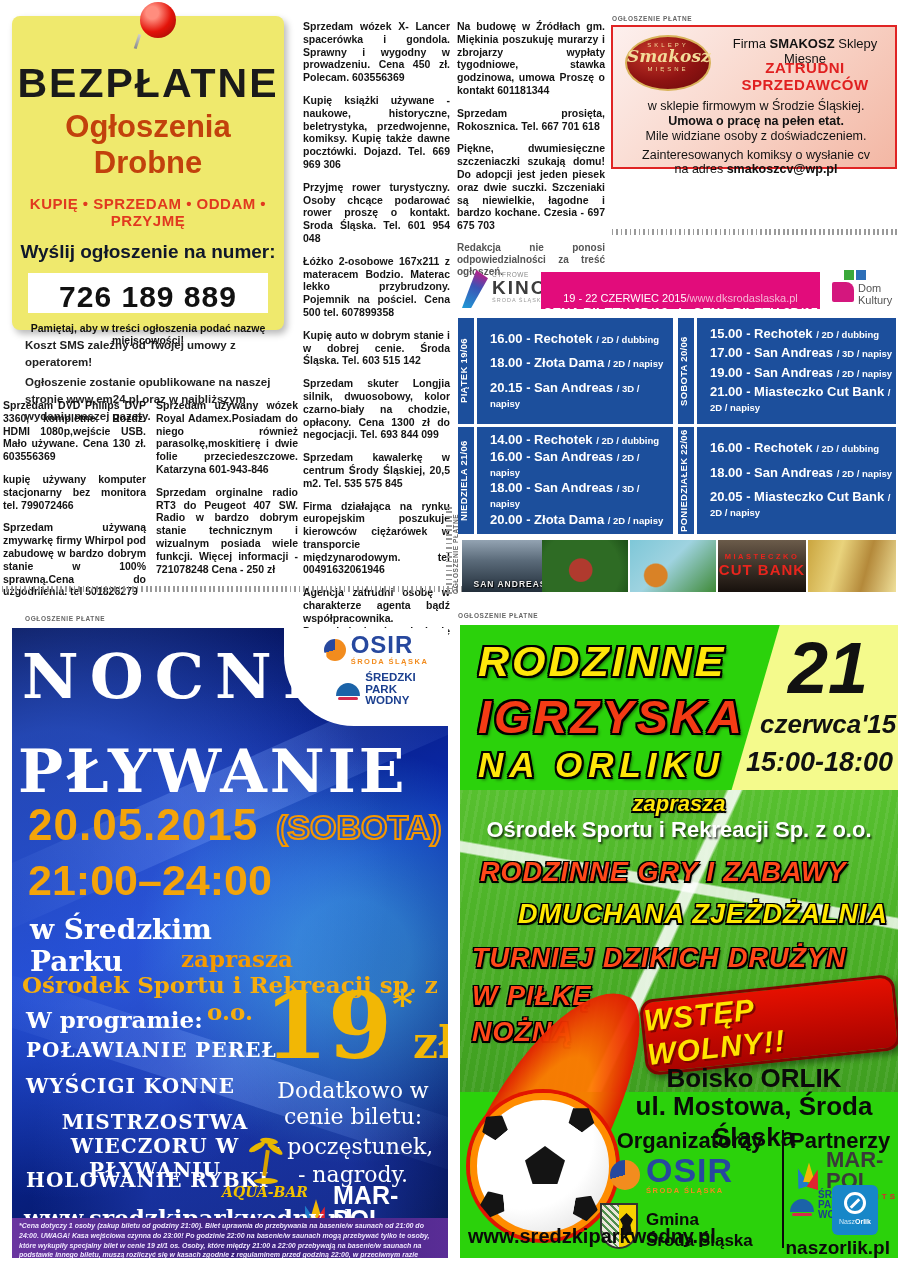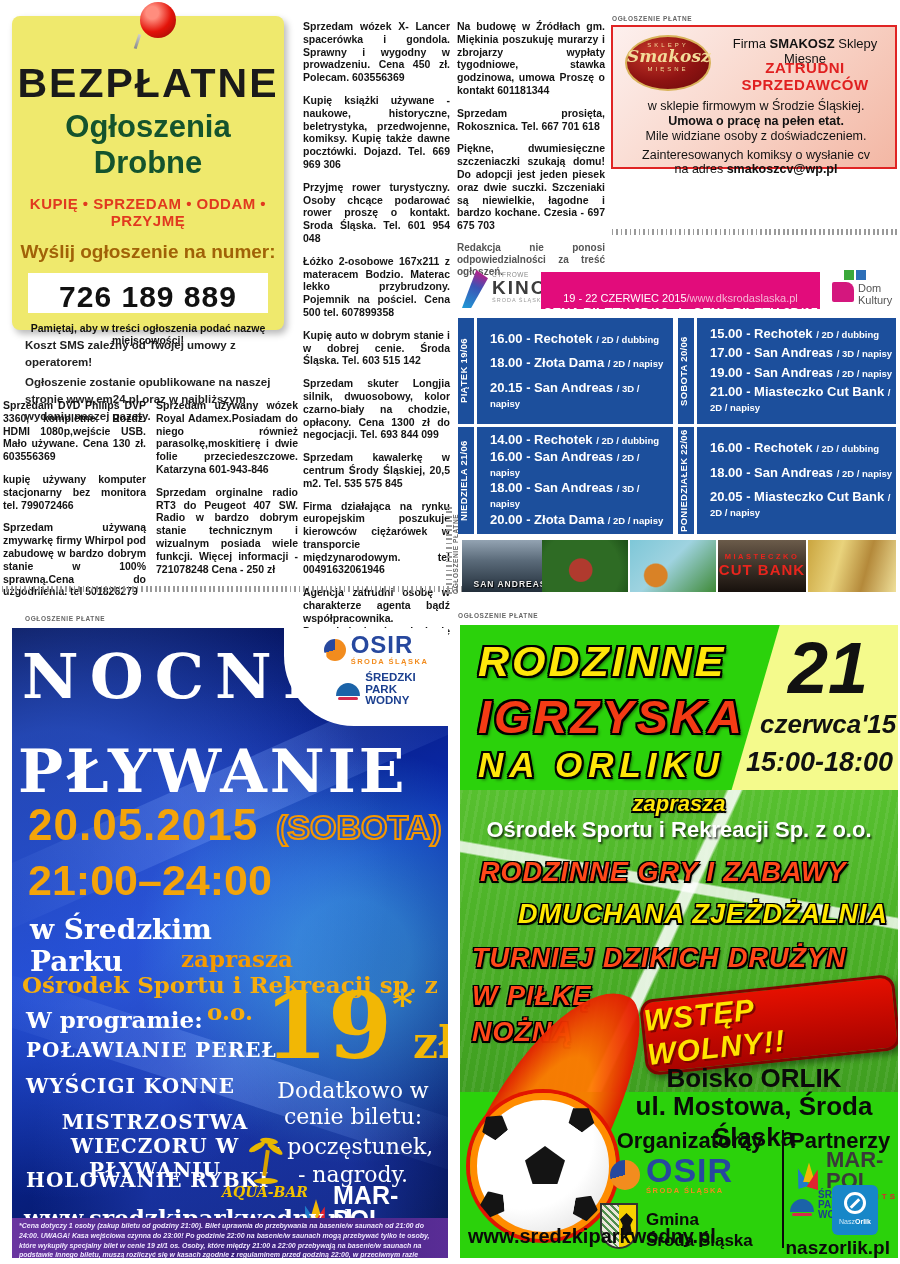--- a/index.html
+++ b/index.html
@@ -10,23 +10,23 @@
   
   .paid-label { font-size:6.5px; color:#666; letter-spacing:.6px; font-weight:bold; }
   .vlabel { writing-mode:vertical-rl; transform:rotate(180deg); }
   .dots-h { height:6px; background-image:repeating-linear-gradient(90deg,#9a9a9a 0 1.5px,transparent 1.5px 4.5px); }
   .dots-v { width:6px; background-image:repeating-linear-gradient(0deg,#9a9a9a 0 1.5px,transparent 1.5px 4.5px); }
 
   
   .note { left:12px; top:16px; width:272px; height:314px; background:#efe96d; border-radius:8px;
           box-shadow:3px 4px 7px rgba(0,0,0,.28); text-align:center; }
   .note-title { margin-top:44px; font-size:41px; font-weight:bold; letter-spacing:2px; color:#1a1a1a; }
-  .note-sub { margin-top:2px; font-size:31px; font-weight:bold; color:#14532d; }
+  .note-sub { margin-top:2px; font-size:31px; font-weight:bold; color:#c2410c; }
   .note-cats { margin-top:14px; font-size:15px; font-weight:bold; color:#e1391f; letter-spacing:.5px; }
-  .note-send { margin-top:12px; font-size:19px; font-weight:bold; color:#a16207; }
+  .note-send { margin-top:12px; font-size:19px; font-weight:bold; color:#0f172a; }
   .note-phonebox { margin:10px auto 0; width:240px; height:40px; background:#fff; line-height:48px;
                    font-size:30px; font-weight:bold; letter-spacing:1px; }
   .note-rem { margin-top:9px; font-size:10.5px; font-weight:bold; }
   .pin-ball { left:140px; top:2px; width:36px; height:36px; border-radius:50%;
               background:radial-gradient(circle at 34% 30%,#ff8d7e 0 18%,#e31309 55%,#8f0b04 100%); z-index:3; }
   .pin-stem { left:136px; top:34px; width:3px; height:15px; background:linear-gradient(#cfcfcf,#8a8a8a); transform:rotate(18deg); z-index:2; }
 
   
   .smsinfo { left:25px; top:337px; width:268px; font-size:11.5px; font-weight:bold; color:#222; line-height:1.5; }
   .smsinfo div { margin-bottom:2px; }

